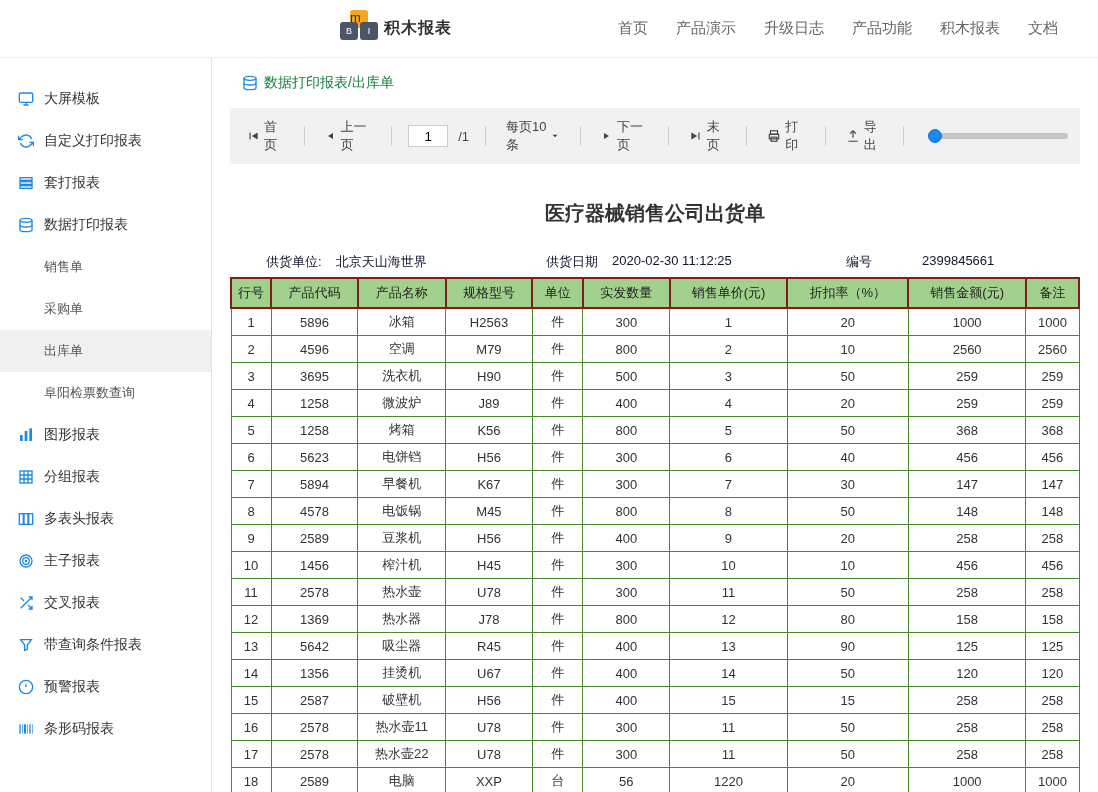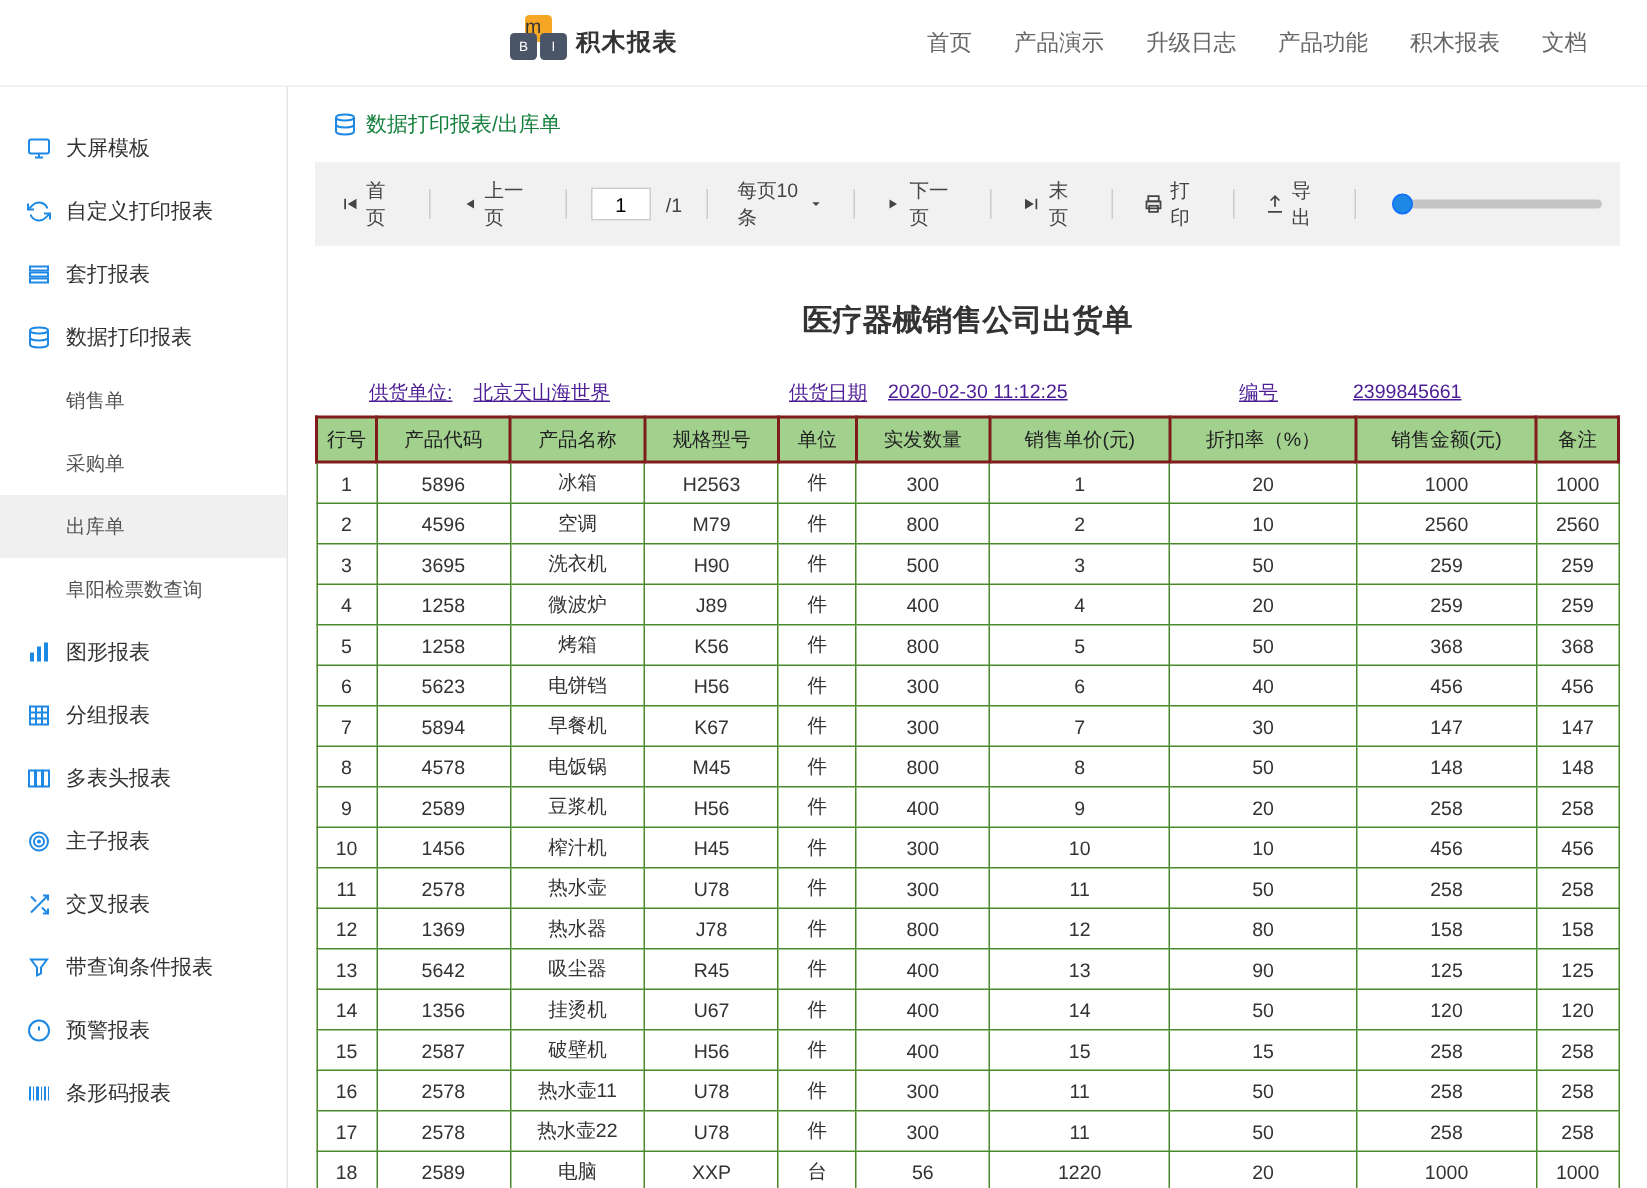--- a/index.html
+++ b/index.html
@@ -9,41 +9,41 @@
 .logo-icon { width: 38px; height: 38px; margin-right: 6px; position: relative; }
 .logo-icon .cube { position: absolute; width: 18px; height: 18px; border-radius: 3px; }
 .logo-icon .c1 { background: #f5a623; top: 0; left: 10px; }
 .logo-icon .c2 { background: #4a5568; top: 12px; left: 0; font-size: 9px; color: #fff; text-align: center; line-height: 18px; }
 .logo-icon .c3 { background: #4a5568; top: 12px; left: 20px; font-size: 9px; color: #fff; text-align: center; line-height: 18px; }
 .logo-text { font-size: 16px; font-weight: bold; color: #333; letter-spacing: 1px; }
 .topnav { margin-left: auto; display: flex; gap: 28px; }
 .topnav a { color: #666; text-decoration: none; font-size: 15px; cursor: pointer; }
 
 .layout { display: flex; height: calc(100vh - 58px); }
-.sidebar { width: 192px; border-right: 1px solid #e5e5e5; overflow-y: auto; padding-top: 20px; }
+.sidebar { width: 212px; border-right: 1px solid #e5e5e5; overflow-y: auto; padding-top: 20px; }
 .side-item { display: flex; align-items: center; padding: 12px 18px; cursor: pointer; color: #333; font-size: 14px; }
 .side-item .sicon { width: 16px; height: 16px; margin-right: 10px; display: inline-flex; align-items: center; justify-content: center; color: #1e88e5; }
 .side-item.sub { padding-left: 44px; color: #555; font-size: 13px; }
 .side-item.active { background: #f0f0f0; }
 
 .main { flex: 1; overflow: auto; background: #fff; }
 .breadcrumb { padding: 16px 30px; color: #15803d; font-size: 14px; display: flex; align-items: center; gap: 6px; }
 .breadcrumb .dbicon { color: #1e88e5; }
 
 .toolbar { background: #f1f1f1; margin: 0 18px; padding: 8px 12px; display: flex; align-items: center; gap: 10px; font-size: 13px; color: #444; }
 .tb-btn { display: inline-flex; align-items: center; gap: 4px; cursor: pointer; padding: 2px 4px; }
 .tb-sep { width: 1px; height: 20px; background: #ccc; margin: 0 6px; }
 .page-input { width: 40px; height: 22px; text-align: center; border: 1px solid #ccc; background: #fff; }
 .page-size { display: inline-flex; align-items: center; gap: 0; cursor: pointer; }
 .slider { flex: 0 0 140px; height: 6px; background: #c5c5c5; border-radius: 3px; position: relative; margin-left: 8px; }
 .slider .knob { position: absolute; left: 0; top: -4px; width: 14px; height: 14px; background: #1e88e5; border-radius: 50%; border: 1px solid #0d6efd; }
 
 .report { padding: 18px 18px 40px; }
 .report-title { text-align: center; font-size: 20px; font-weight: bold; margin: 18px 0 26px; }
-.meta-row { display: flex; color: #4c1d95; font-size: 13px; margin-bottom: 6px; padding: 0 36px; text-decoration: underline; }
+.meta-row { display: flex; color: #0f172a; font-size: 13px; margin-bottom: 6px; padding: 0 36px; }
 .meta-row .mlabel { text-align: right; }
 .meta-row .mval { margin-left: 14px; }
 .meta-row .g1 { flex: 0 0 280px; display: flex; }
 .meta-row .g2 { flex: 0 0 300px; display: flex; }
 .meta-row .g3 { flex: 0 0 220px; display: flex; gap: 36px; }
 
 table.data { width: 100%; border-collapse: collapse; margin-top: 2px; }
 table.data th { background: #a2d18e; border: 2px solid #7f1d1d; padding: 5px 4px; font-weight: normal; font-size: 13px; color: #222; }
 table.data td { border: 1px solid #4a8a2a; padding: 4px; text-align: center; font-size: 13px; background: #fff; }
 .col-row { width: 40px; }

